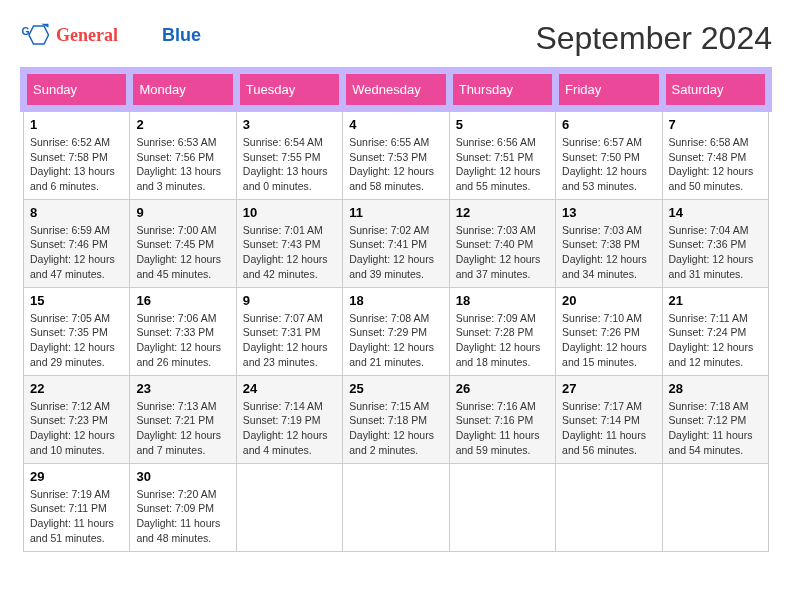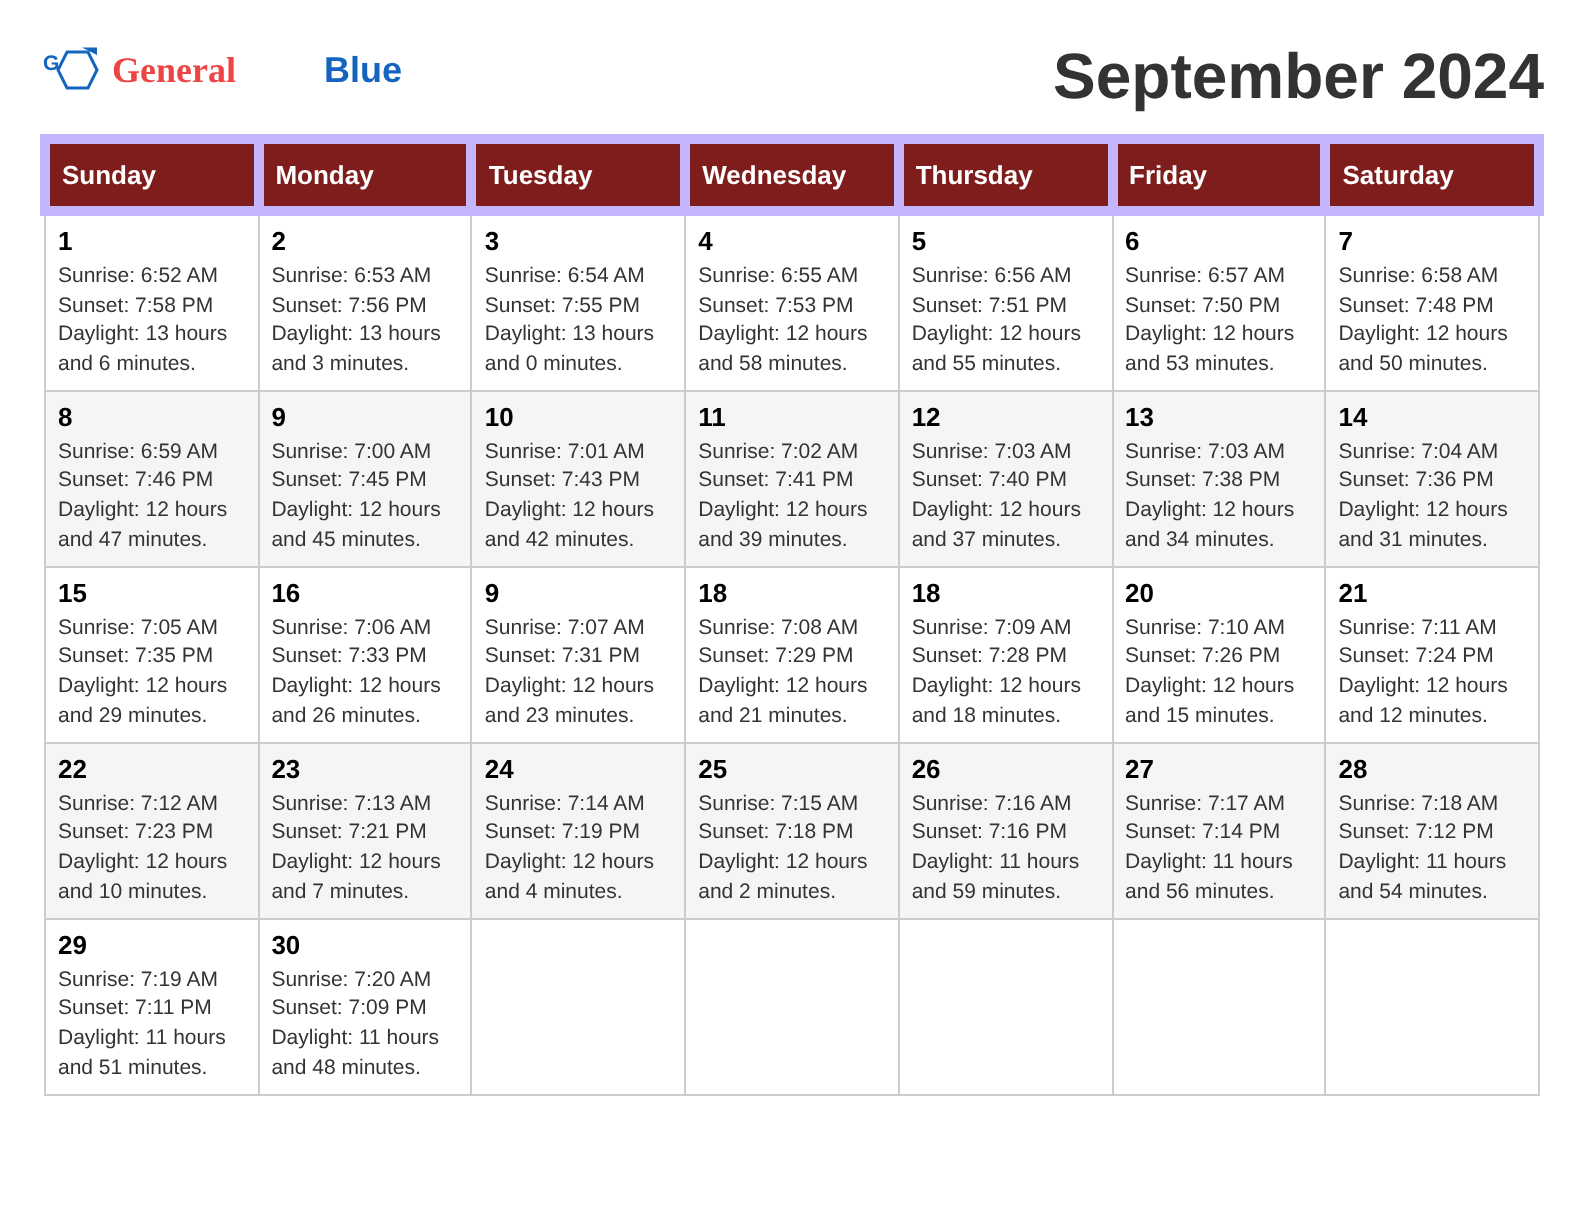--- a/index.html
+++ b/index.html
@@ -23,40 +23,40 @@
     }
     .logo-icon {
       width: 30px;
       height: 30px;
     }
     .title-section {
       text-align: right;
     }
     .month-title {
       font-size: 32px;
-      font-weight: bold;
+      font-weight: normal;
       color: #333;
     }
     .location {
       font-size: 16px;
       color: #555;
     }
     table {
       width: 100%;
       border-collapse: collapse;
       font-size: 11px;
     }
     thead tr th {
-      background-color: #7f1d1d;
+      background-color: #ec4899;
       color: #fff;
       padding: 8px 6px;
       text-align: left;
       font-size: 13px;
-      font-weight: bold;
-      border: 5px solid #c4b5fd;
+      font-weight: normal;
+      border: 7px solid #c4b5fd;
     }
     tbody tr td {
       border: 1px solid #ccc;
       padding: 5px 6px;
       vertical-align: top;
       width: calc(100% / 7);
       min-height: 80px;
       height: 88px;
     }
     tbody tr:nth-child(odd) td {

